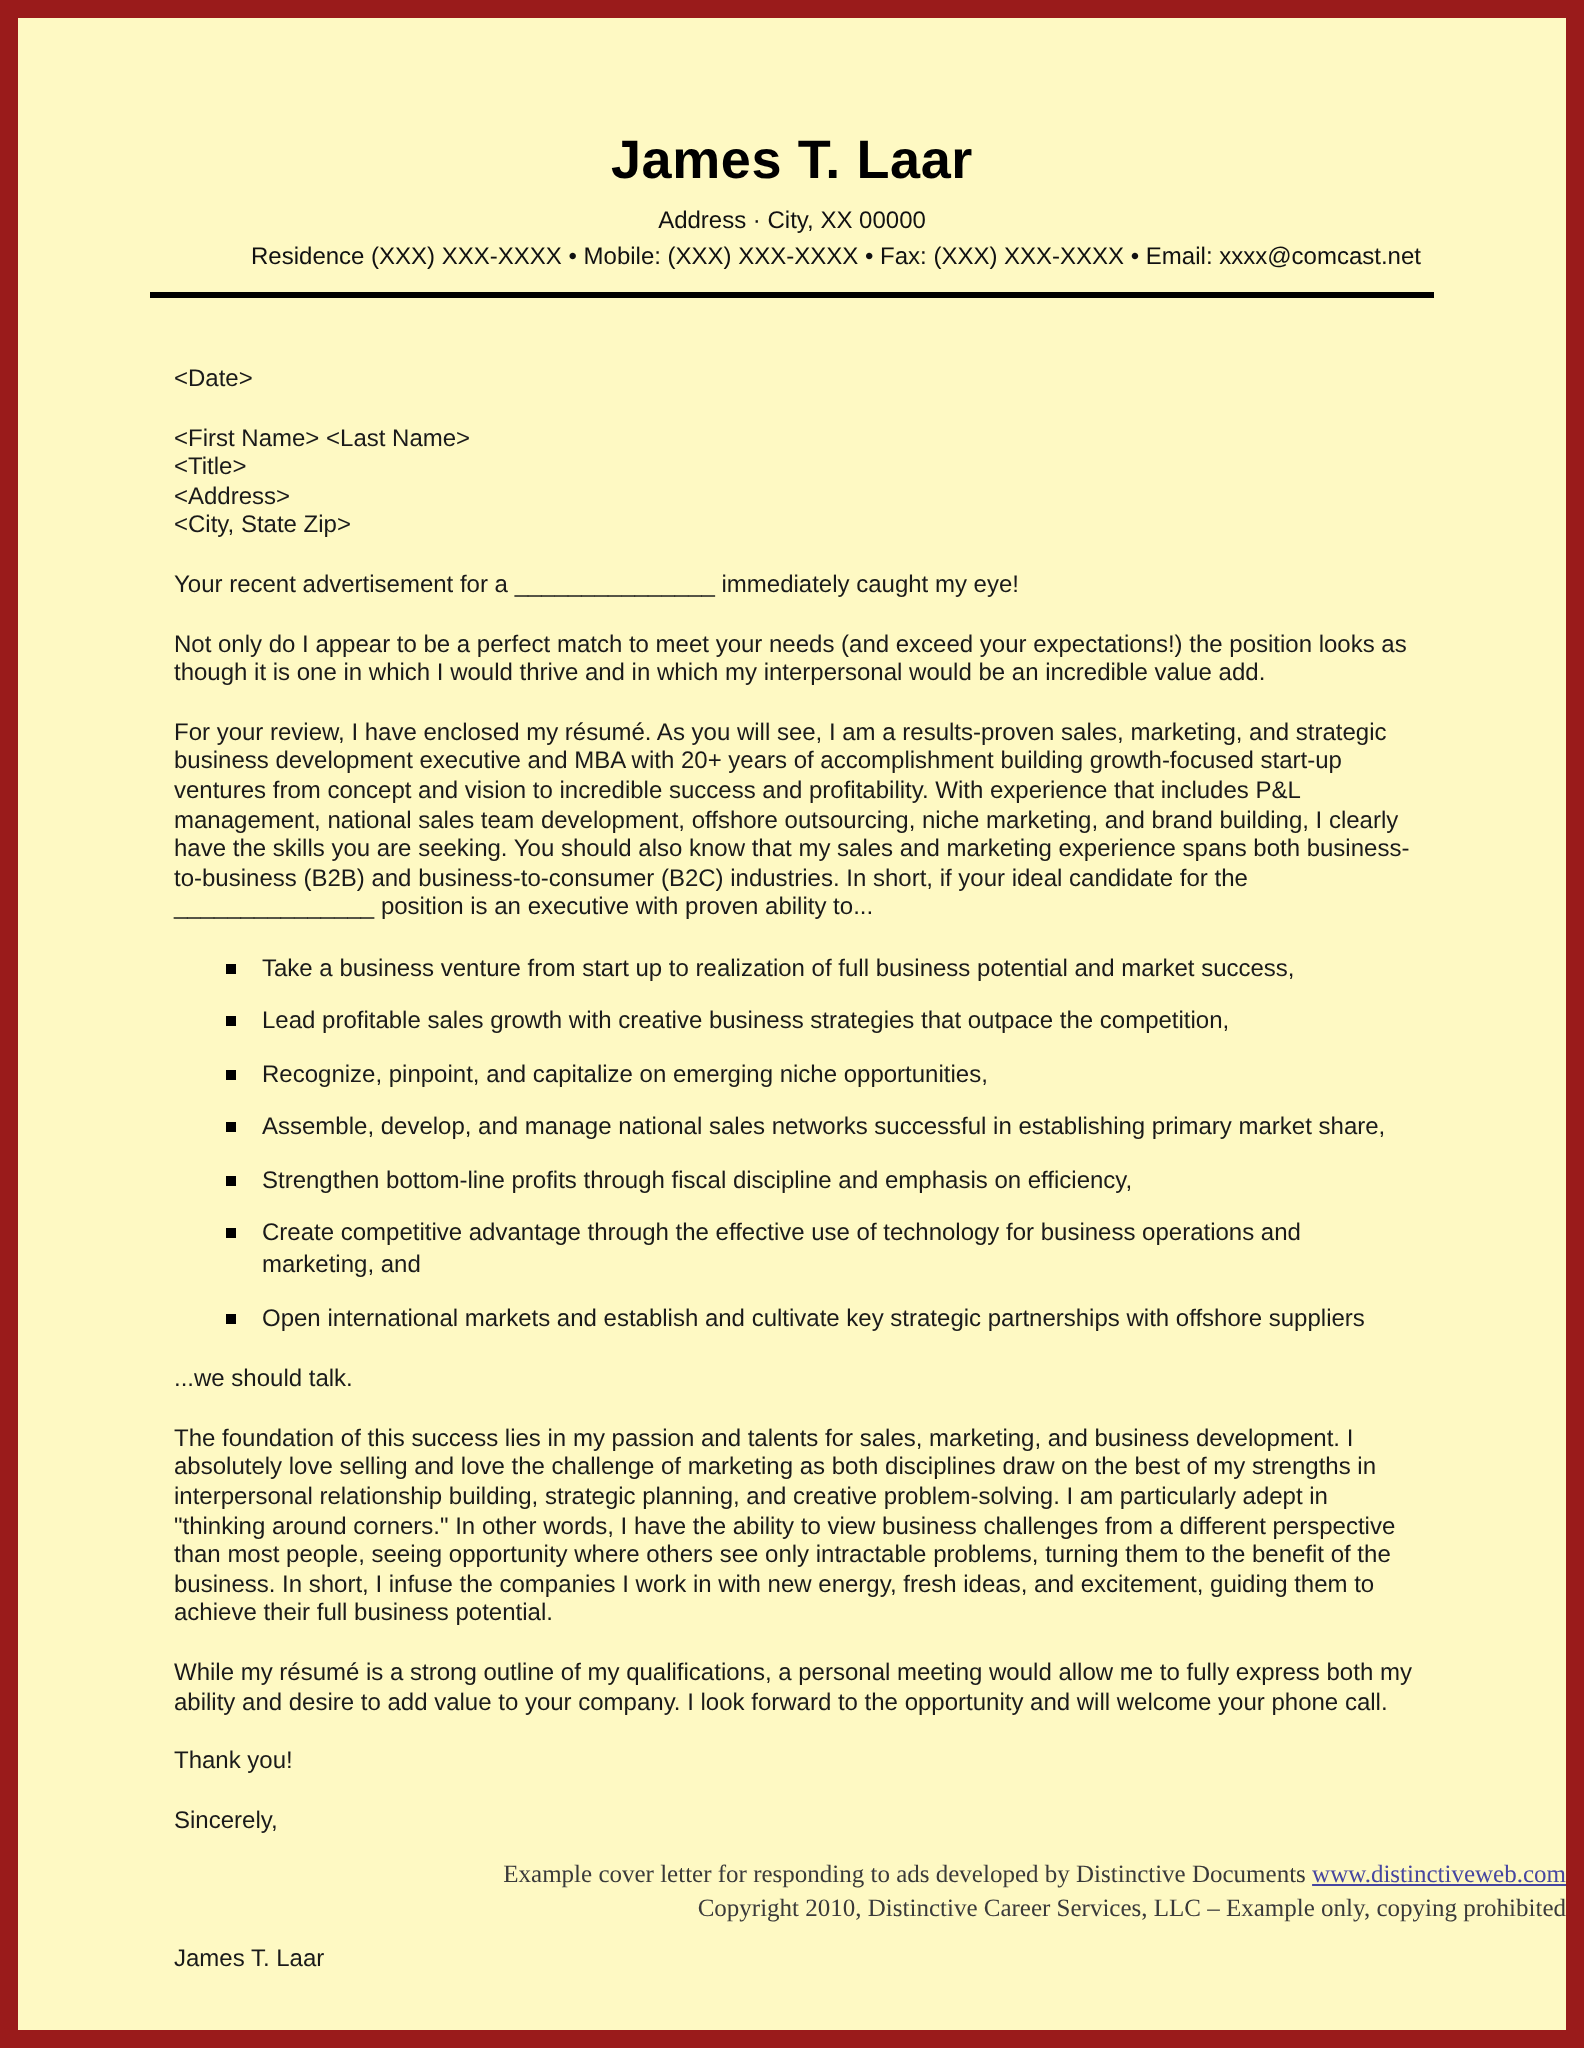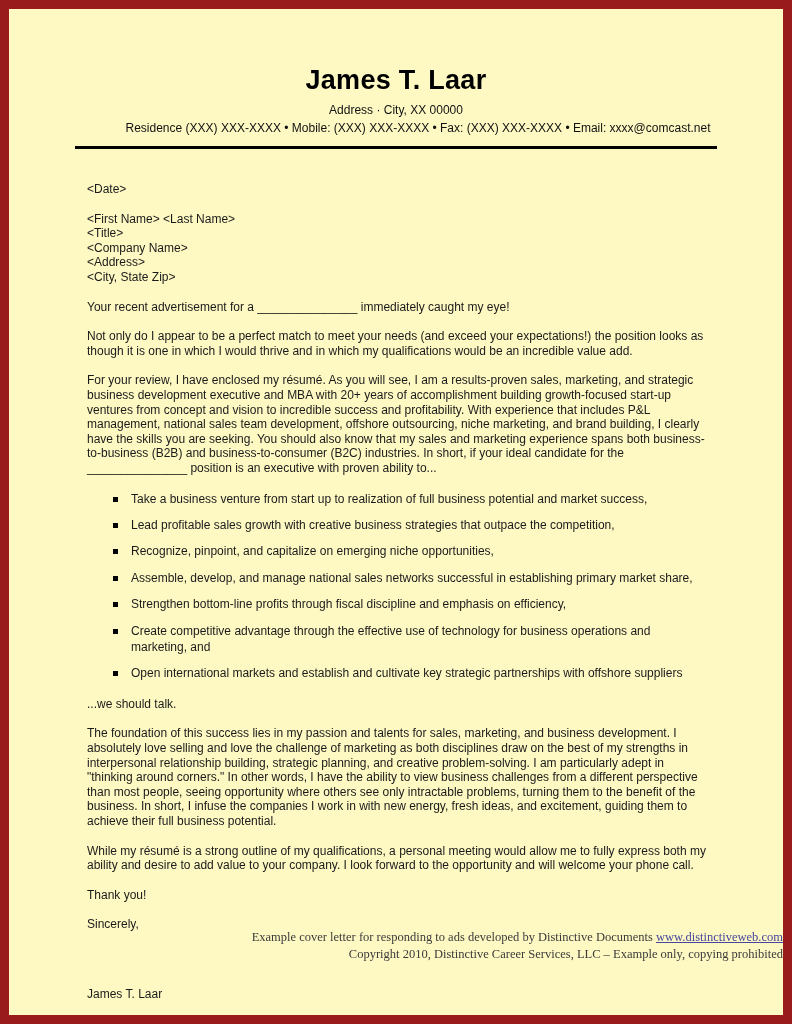--- a/index.html
+++ b/index.html
@@ -90,29 +90,28 @@
     <div class="head-rule"></div>
   </div>
 
   <div class="letter-body">
 
     <div class="block">&lt;Date&gt;</div>
 
     <div class="block">
       <span class="line">&lt;First Name&gt; &lt;Last Name&gt;</span>
       <span class="line">&lt;Title&gt;</span>
-      <span class="line">&lt;Company Name&gt;</span>
       <span class="line">&lt;Address&gt;</span>
       <span class="line">&lt;City, State Zip&gt;</span>
     </div>
 
 
     <div class="block">Your recent advertisement for a _______________ immediately caught my eye!</div>
 
-    <div class="block">Not only do I appear to be a perfect match to meet your needs (and exceed your expectations!) the position looks as though it is one in which I would thrive and in which my qualifications would be an incredible value add.</div>
+    <div class="block">Not only do I appear to be a perfect match to meet your needs (and exceed your expectations!) the position looks as though it is one in which I would thrive and in which my interpersonal would be an incredible value add.</div>
 
     <div class="block">For your review, I have enclosed my résumé. As you will see, I am a results-proven sales, marketing, and strategic business development executive and MBA with 20+ years of accomplishment building growth-focused start-up ventures from concept and vision to incredible success and profitability. With experience that includes P&amp;L management, national sales team development, offshore outsourcing, niche marketing, and brand building, I clearly have the skills you are seeking. You should also know that my sales and marketing experience spans both business-to-business (B2B) and business-to-consumer (B2C) industries.  In short, if your ideal candidate for the _______________ position is an executive with proven ability to...</div>
 
     <ul class="points">
       <li>
           <span class="bullet-sq"></span>
           <span>Take a business venture from start up to realization of full business potential and market success,</span>
         </li>
       <li>
           <span class="bullet-sq"></span>

